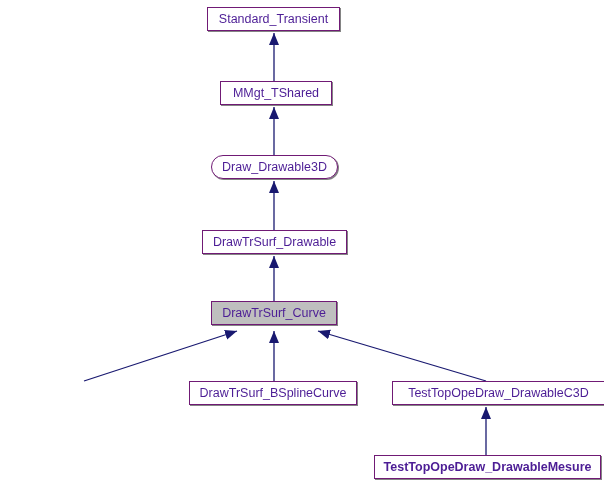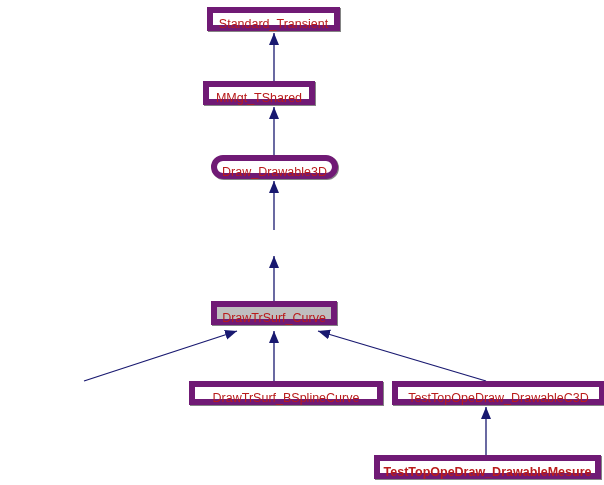--- a/index.html
+++ b/index.html
@@ -24,23 +24,23 @@
   }
   .edges line {
     stroke: #191970;
     stroke-width: 1.3;
   }
   .node {
     position: absolute;
     box-sizing: border-box;
     height: 24px;
     background: #ffffff;
-    border: 6px solid #701a75;
+    border: 1px solid #701a75;
     box-shadow: 1px 1px 0 #848484;
-    color: #b91c1c;
+    color: #4c1d95;
     font-size: 12.5px;
     line-height: 22px;
     text-align: center;
     white-space: nowrap;
     cursor: pointer;
   }
   .node.highlighted {
     background: #bfbfbf;
   }
 </style>
@@ -60,27 +60,28 @@
     <line x1="274" y1="230" x2="274" y2="181" marker-end="url(#arrowhead)"></line>
     <line x1="274" y1="305" x2="274" y2="256" marker-end="url(#arrowhead)"></line>
     <line x1="84" y1="381" x2="237" y2="331" marker-end="url(#arrowhead)"></line>
     <line x1="274" y1="381" x2="274" y2="331" marker-end="url(#arrowhead)"></line>
     <line x1="486" y1="381" x2="318" y2="331" marker-end="url(#arrowhead)"></line>
     <line x1="486" y1="455" x2="486" y2="407" marker-end="url(#arrowhead)"></line>
   </svg>
 
   <div class="node" style="left:207px; top:7px;   width:133px;">Standard_Transient</div>
 
-  <div class="node" style="left:203px; top:81px;  width:112px;">MMgt_TShared</div>
+  <div class="node" style="left:220px; top:81px;  width:112px;">MMgt_TShared</div>
 
   <div class="node" style="left:211px; top:155px; width:127px;border-radius:12px;">Draw_Drawable3D</div>
 
+  <div class="node" style="left:202px; top:230px; width:145px;">DrawTrSurf_Drawable</div>
 
   <div class="node highlighted" style="left:211px; top:301px; width:126px;">DrawTrSurf_Curve</div>
 
 
-  <div class="node" style="left:189px; top:381px; width:194px;">DrawTrSurf_BSplineCurve</div>
+  <div class="node" style="left:189px; top:381px; width:168px;">DrawTrSurf_BSplineCurve</div>
 
   <div class="node" style="left:392px; top:381px; width:213px;">TestTopOpeDraw_DrawableC3D</div>
 
   <div class="node" style="left:374px; top:455px; width:227px;font-weight:bold;">TestTopOpeDraw_DrawableMesure</div>
 
 </div>
 
 </body></html>

